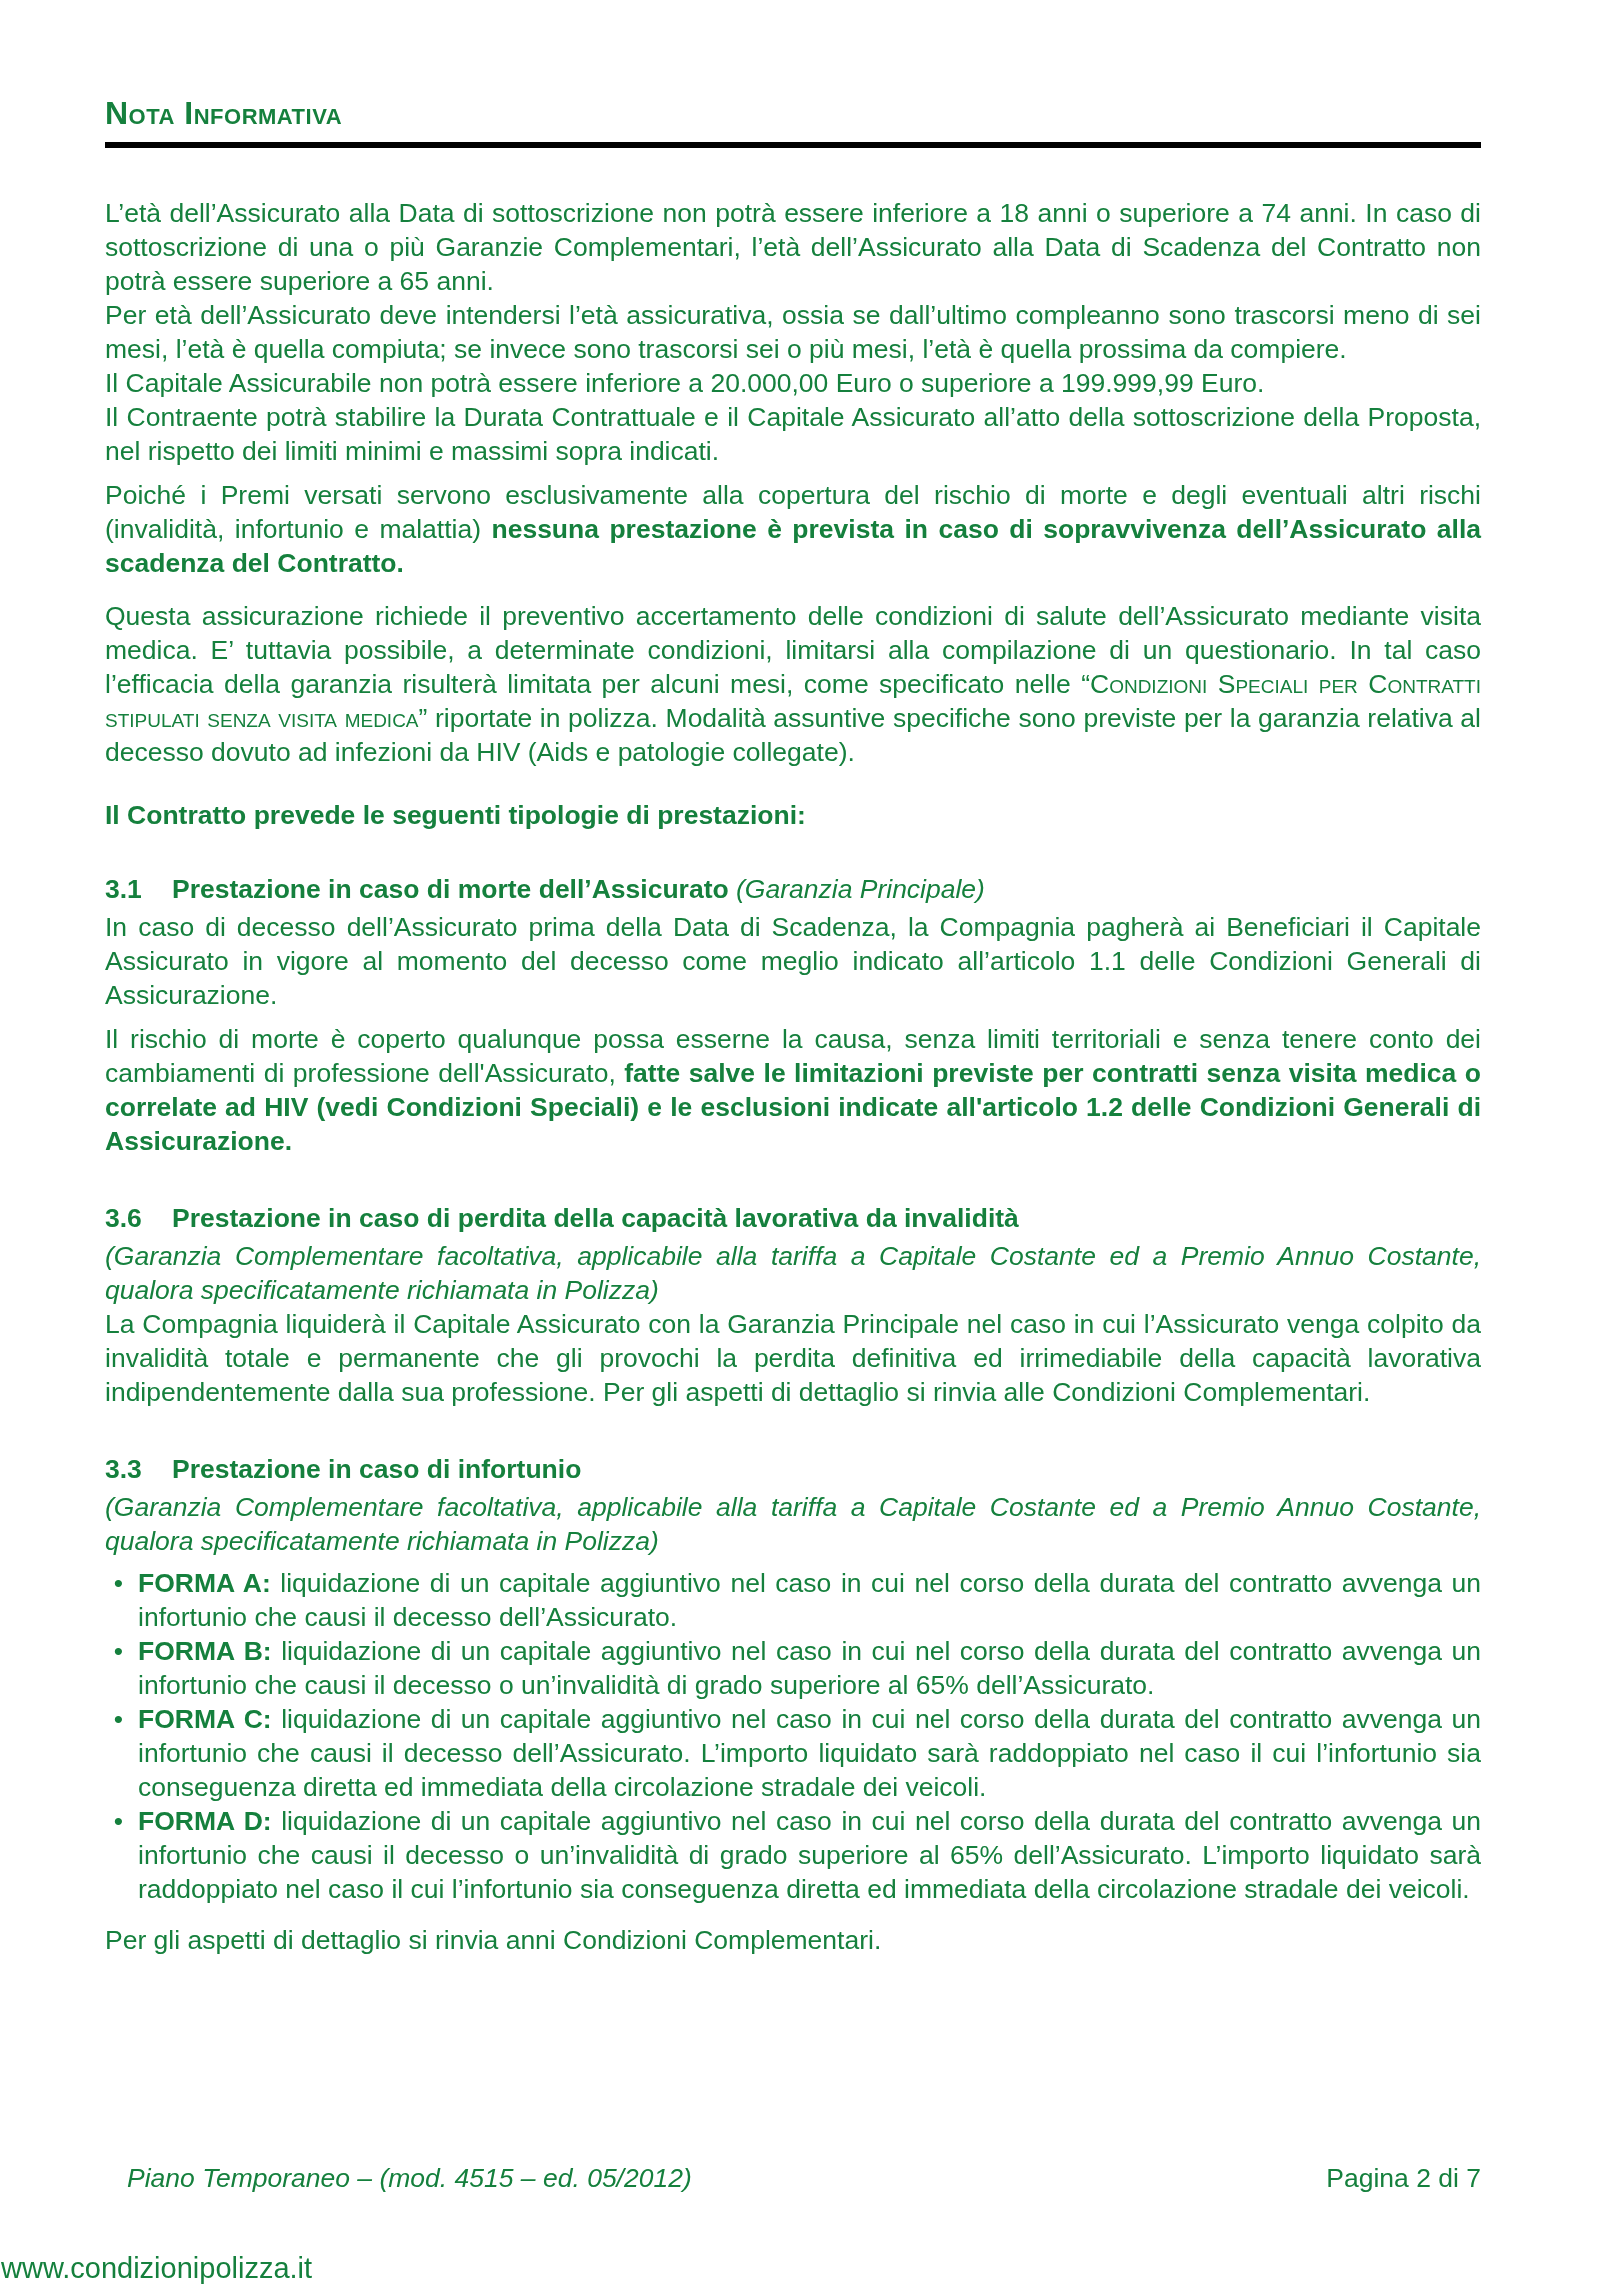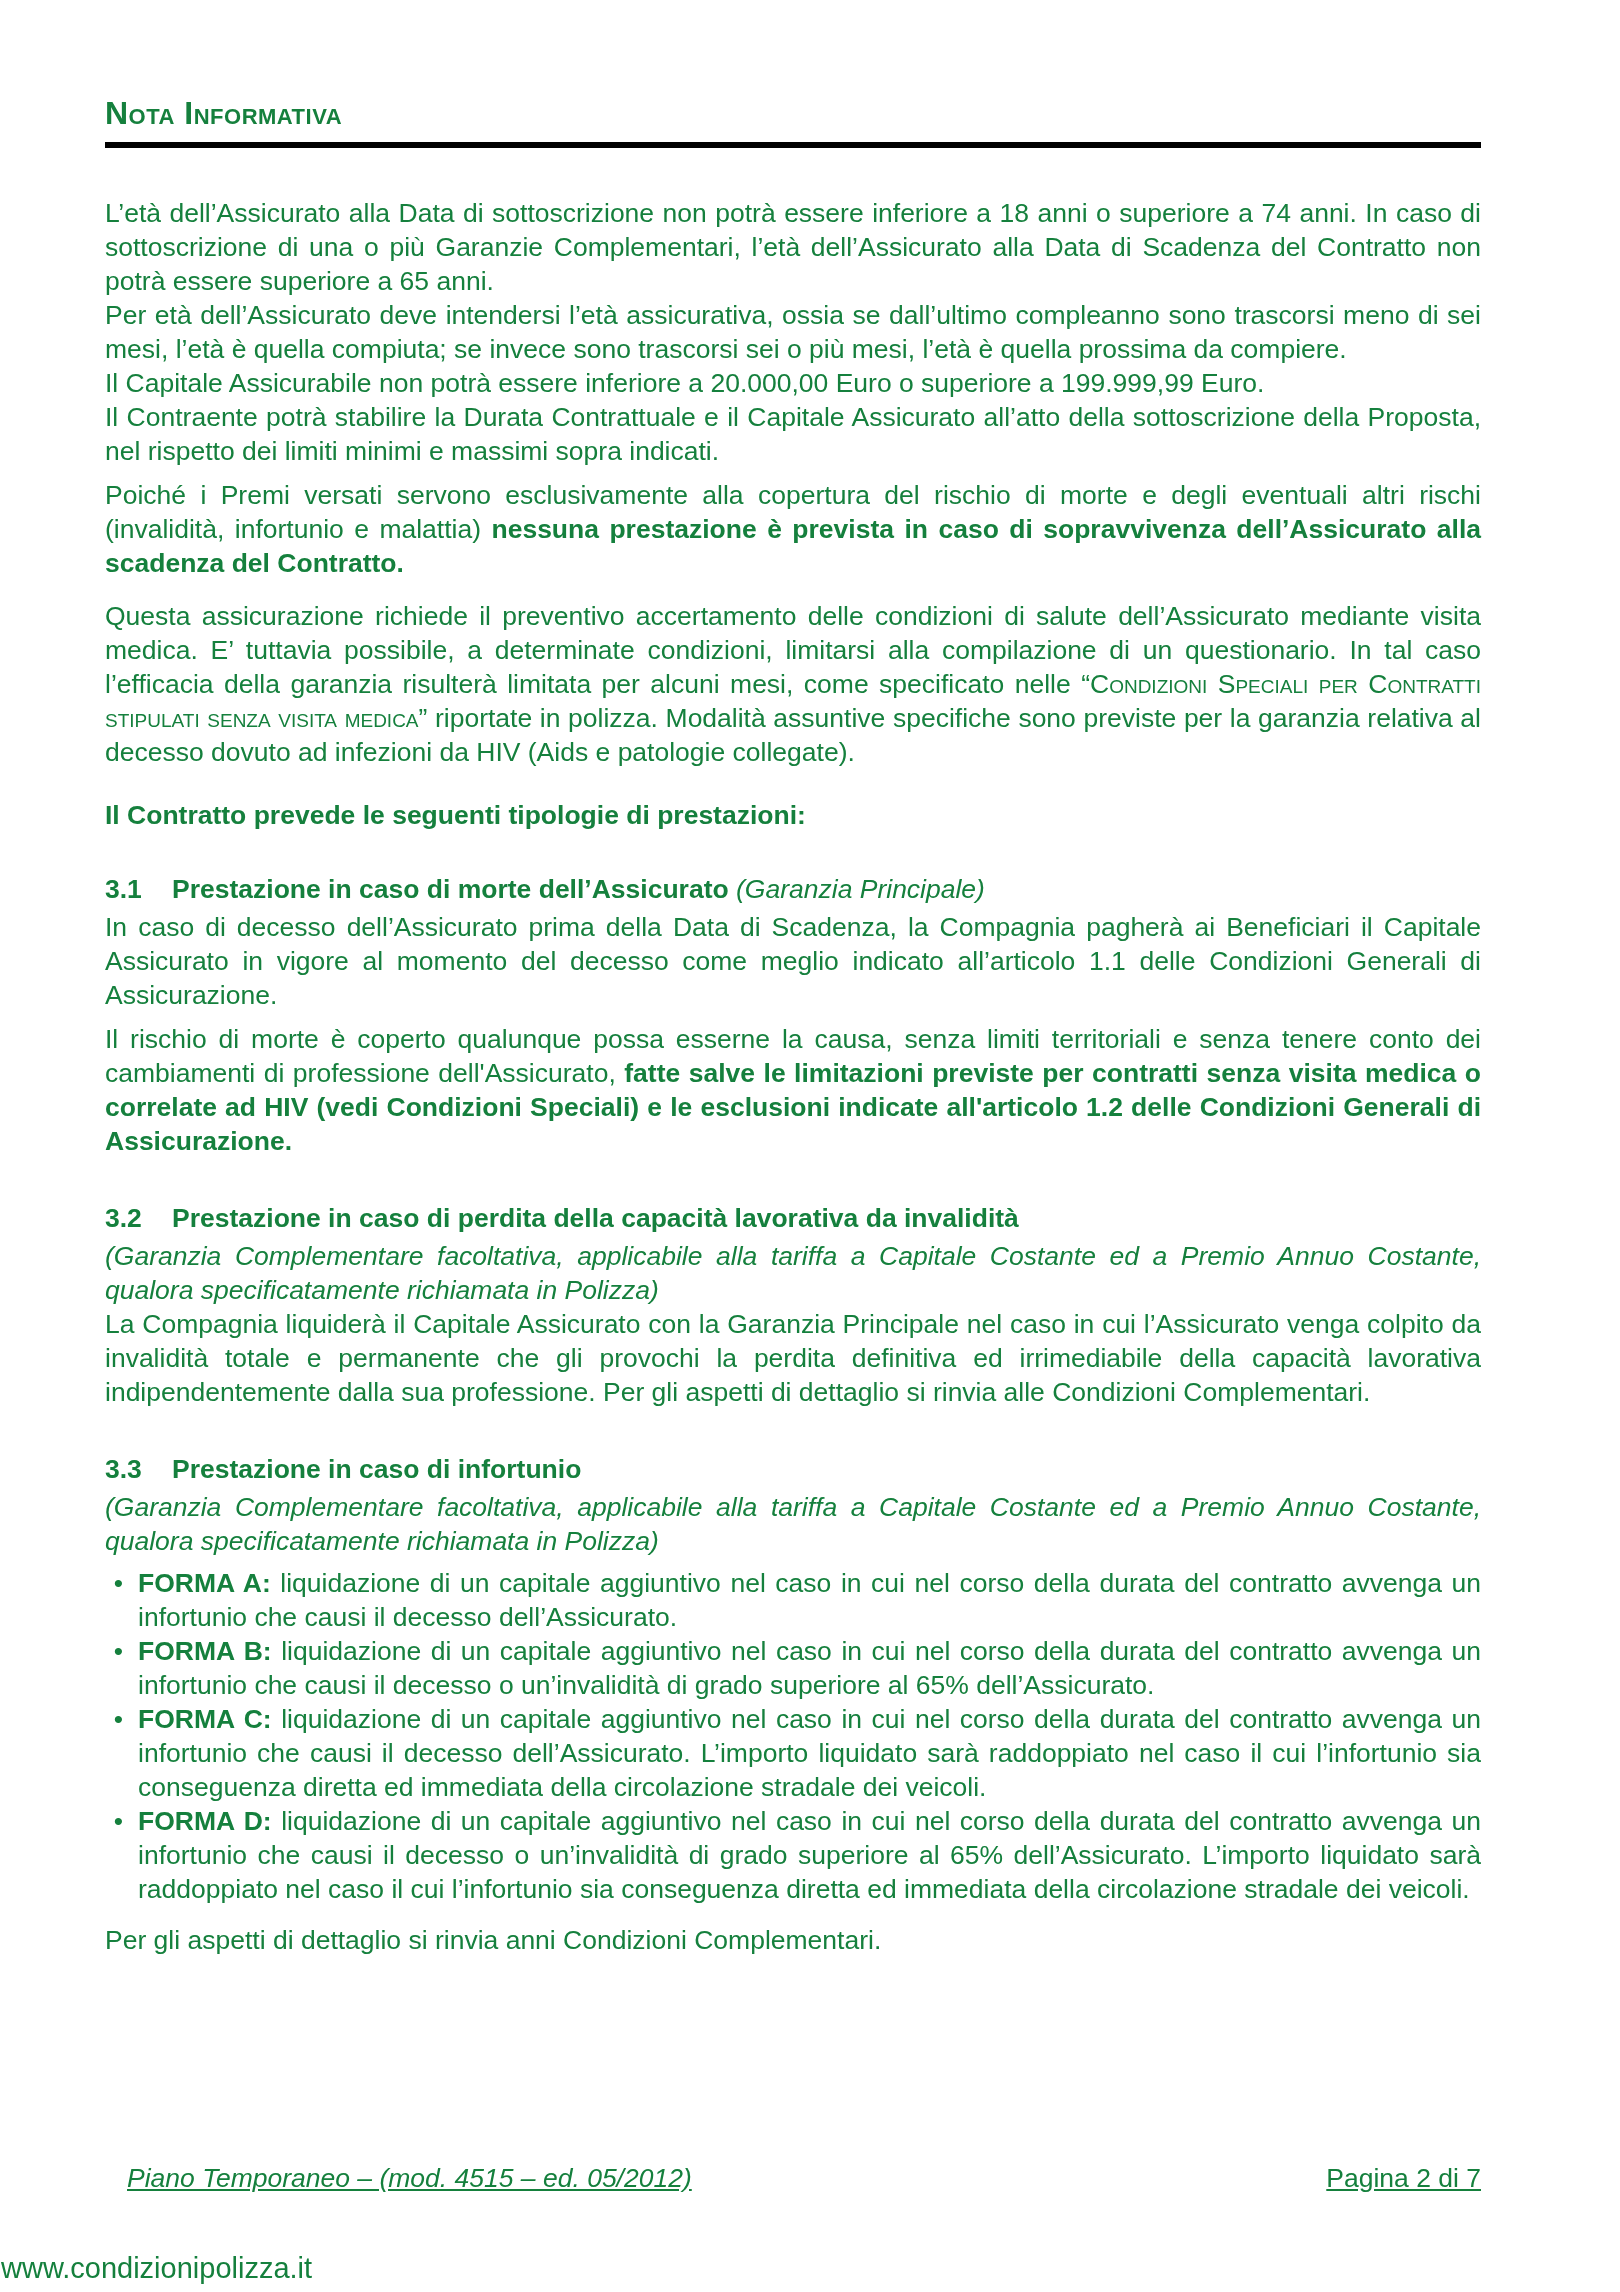--- a/index.html
+++ b/index.html
@@ -49,21 +49,20 @@
   .closing { margin-top: 17.6px !important; }
 
   .footer {
     position: absolute;
     top: 2161px;
     left: 127px;
     right: 139px;
     display: flex;
     justify-content: space-between;
     font-size: 26.5px;
-    text-decoration: underline;
   }
   .watermark {
     position: absolute;
     left: 1px;
     top: 2252px;
     font-size: 29px;
     line-height: 33px;
   }
 </style>
 </head>
@@ -93,21 +92,21 @@
       <div class="sec-head">
         <span class="sec-num b">3.1</span>
         <span class="sec-title"><span class="b">Prestazione in caso di morte dell’Assicurato </span><span class="i">(Garanzia Principale)</span></span>
       </div>
       <p>In caso di decesso dell’Assicurato prima della Data di Scadenza, la Compagnia pagherà ai Beneficiari il Capitale Assicurato in vigore al momento del decesso come meglio indicato all’articolo 1.1 delle Condizioni Generali di Assicurazione.</p>
       <p class="mt-s"><span>Il rischio di morte è coperto qualunque possa esserne la causa, senza limiti territoriali e senza tenere conto dei cambiamenti di professione dell'Assicurato, </span><span class="b">fatte salve le limitazioni previste per contratti senza visita medica o correlate ad HIV (vedi Condizioni Speciali) e le esclusioni indicate all'articolo 1.2 delle Condizioni Generali di Assicurazione.</span></p>
     </div>
 
     <div class="section">
       <div class="sec-head">
-        <span class="sec-num b">3.2</span>
+        <span class="sec-num b">3.6</span>
         <span class="sec-title b">Prestazione in caso di perdita della capacità lavorativa da invalidità</span>
       </div>
       <p class="i subtitle">(Garanzia Complementare facoltativa, applicabile alla tariffa a Capitale Costante ed a Premio Annuo Costante, qualora specificatamente richiamata in Polizza)</p>
       <p>La Compagnia liquiderà il Capitale Assicurato con la Garanzia Principale nel caso in cui l’Assicurato venga colpito da invalidità totale e permanente che gli provochi la perdita definitiva ed irrimediabile della capacità lavorativa indipendentemente dalla sua professione. Per gli aspetti di dettaglio si rinvia alle Condizioni Complementari.</p>
     </div>
 
     <div class="section">
       <div class="sec-head">
         <span class="sec-num b">3.3</span>
         <span class="sec-title b">Prestazione in caso di infortunio</span>

